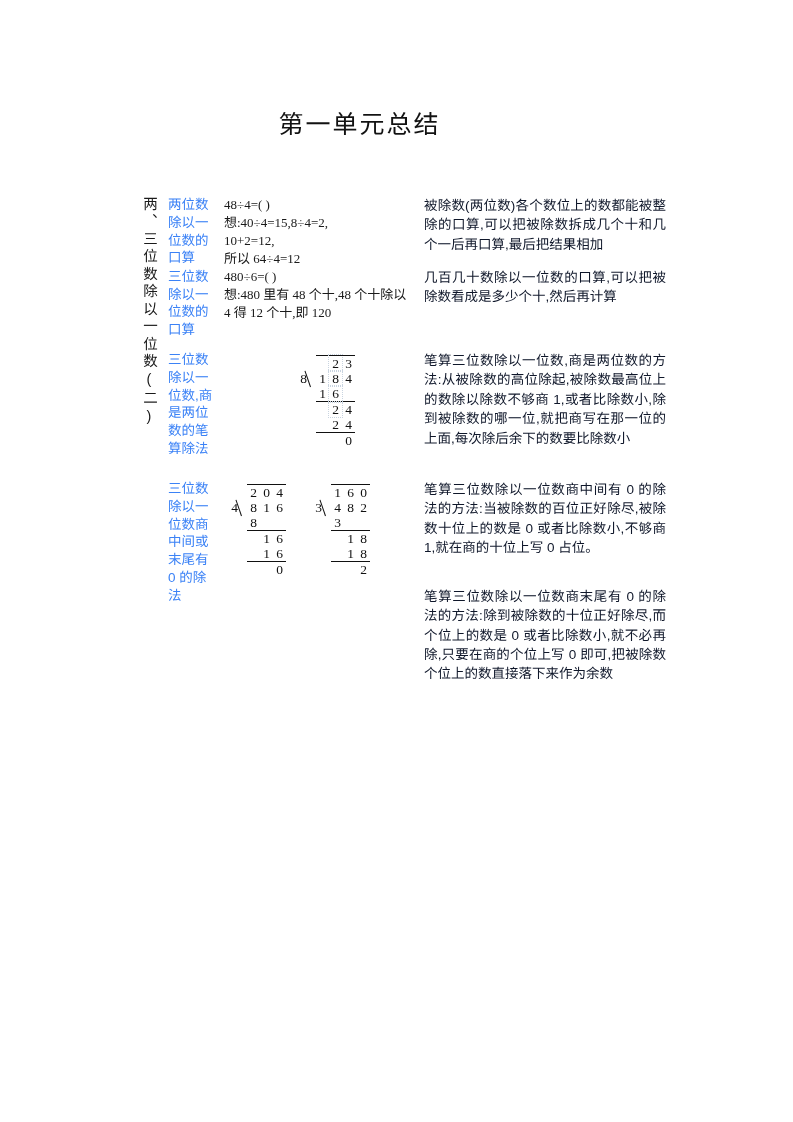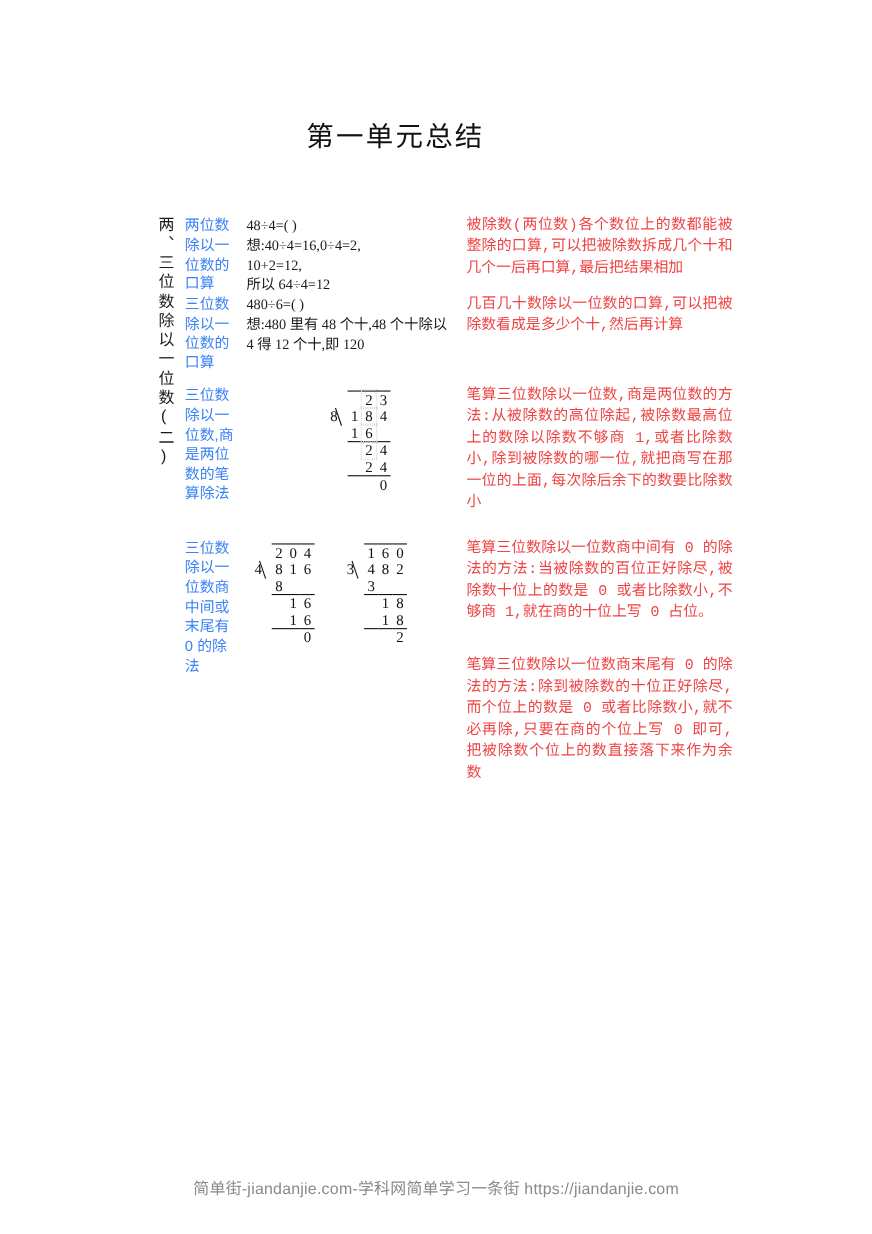--- a/index.html
+++ b/index.html
@@ -85,22 +85,22 @@
     line-height: 1.38;
     font-family: "Liberation Serif", "DejaVu Serif", serif;
     padding-right: 8px;
     color: #1a1a1a;
   }
   .work-line { white-space: nowrap; }
 
   .note-cell {
     font-size: 13.5px;
     line-height: 1.44;
-    font-family: Liberation Mono, monospace;
-    color: #ef4444;
+    font-family: Liberation Sans, sans-serif;
+    color: #0f172a;
     text-align: justify;
   }
   .note-block + .note-block { margin-top: 29px; }
 
   .row-spacer td { height: 12px; }
 
   
   .division-area {
     position: relative;
     padding-top: 4px;
@@ -192,21 +192,21 @@
 
       <tr>
         <td class="unit-cell" rowspan="7">
           <div class="vertical-label">两、三位数除以一位数(二)</div>
         </td>
         <td>
           <div class="topic-label">两位数除以一位数的口算</div>
         </td>
         <td class="work-cell">
           <div class="work-line">48÷4=(    )</div>
-          <div class="work-line">想:40÷4=16,0÷4=2,</div>
+          <div class="work-line">想:40÷4=15,8÷4=2,</div>
           <div class="work-line">10+2=12,</div>
           <div class="work-line">所以 64÷4=12</div>
         </td>
         <td class="note-cell">
           <div class="note-block">被除数(两位数)各个数位上的数都能被整除的口算,可以把被除数拆成几个十和几个一后再口算,最后把结果相加</div>
         </td>
       </tr>
 
       <tr>
         <td>
@@ -387,15 +387,14 @@
         </td>
         <td class="note-cell">
           <div class="note-block">笔算三位数除以一位数商中间有 0 的除法的方法:当被除数的百位正好除尽,被除数十位上的数是 0 或者比除数小,不够商 1,就在商的十位上写 0 占位。</div>
           <div class="note-block">笔算三位数除以一位数商末尾有 0 的除法的方法:除到被除数的十位正好除尽,而个位上的数是 0 或者比除数小,就不必再除,只要在商的个位上写 0 即可,把被除数个位上的数直接落下来作为余数</div>
         </td>
       </tr>
 
     </tbody>
   </table>
 
-  <div class="footer">简单街-jiandanjie.com-学科网简单学习一条街 https://jiandanjie.com</div>
 
 </div>
 
 </body></html>

